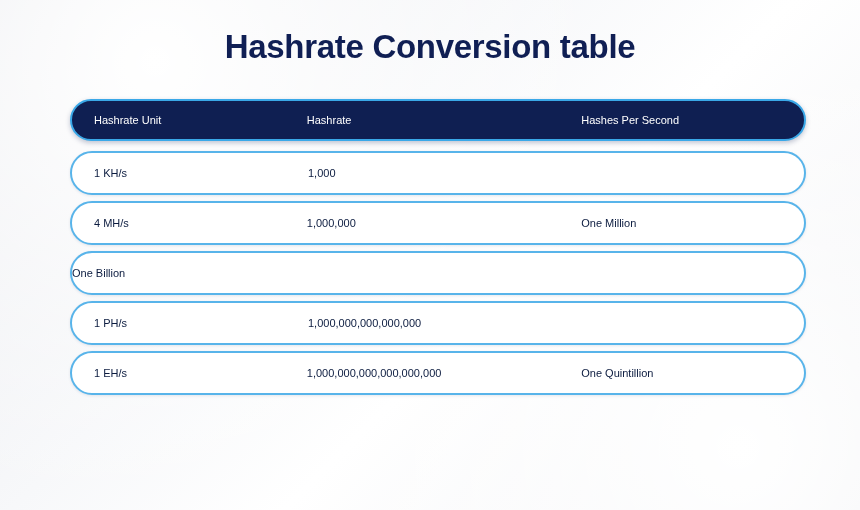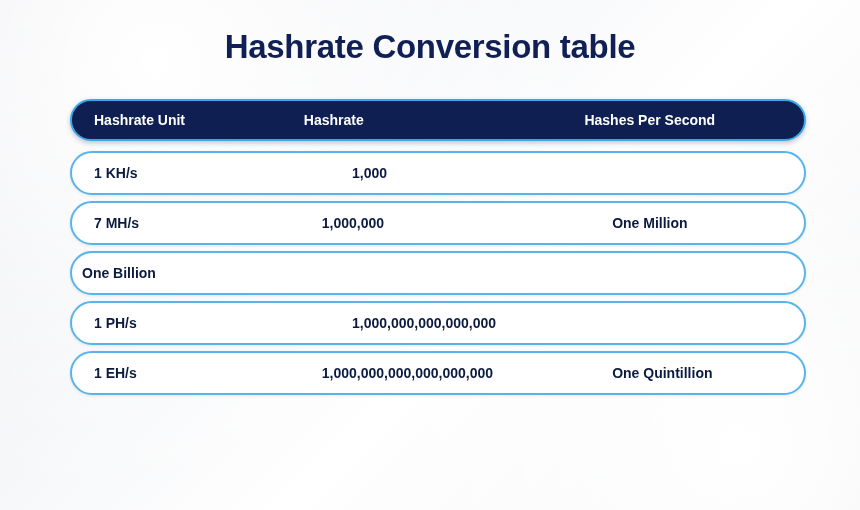--- a/index.html
+++ b/index.html
@@ -52,32 +52,31 @@
     background: #0f1f52;
     border: 2px solid #3aa8e8;
     height: 42px;
     margin-bottom: 10px;
     box-shadow: 0 2px 5px rgba(15,31,82,0.25);
   }
   .row.body {
     background: #ffffff;
     border: 2px solid #58b4ea;
     box-shadow: 0 1px 3px rgba(20,40,90,0.10);
-    gap: 44px;
   }
   .cell {
     box-sizing: border-box;
-    font-size: 14px;
-    font-weight: bold;
+    font-size: 11px;
+    font-weight: normal;
     white-space: nowrap;
     overflow: hidden;
   }
   .c1 { width: 232px; padding-left: 22px; }
   .c2 { width: 280px; padding-left: 4px; }
-  .c3 { width: 224px; padding-left: 0px; margin-left: 10px; }
+  .c3 { width: 224px; padding-left: 0px; }
   .row.head .cell { color: #ffffff; }
   .row.body .cell { color: #0b1b3f; }
   
   .row.body:nth-of-type(4) .c2 { padding-left: 0px; }
 </style>
 </head>
 <body>
 
 <div class="canvas">
 
@@ -90,21 +89,21 @@
       <div class="cell c2">Hashrate</div>
       <div class="cell c3">Hashes Per Second</div>
     </div>
 
     <div class="row body">
       <div class="cell c1">1 KH/s</div>
       <div class="cell c2">1,000</div>
     </div>
 
     <div class="row body">
-      <div class="cell c1">7 MH/s</div>
+      <div class="cell c1">4 MH/s</div>
       <div class="cell c2">1,000,000</div>
       <div class="cell c3">One Million</div>
     </div>
 
     <div class="row body">
       <div class="cell c3">One Billion</div>
     </div>
 
 
     <div class="row body">

